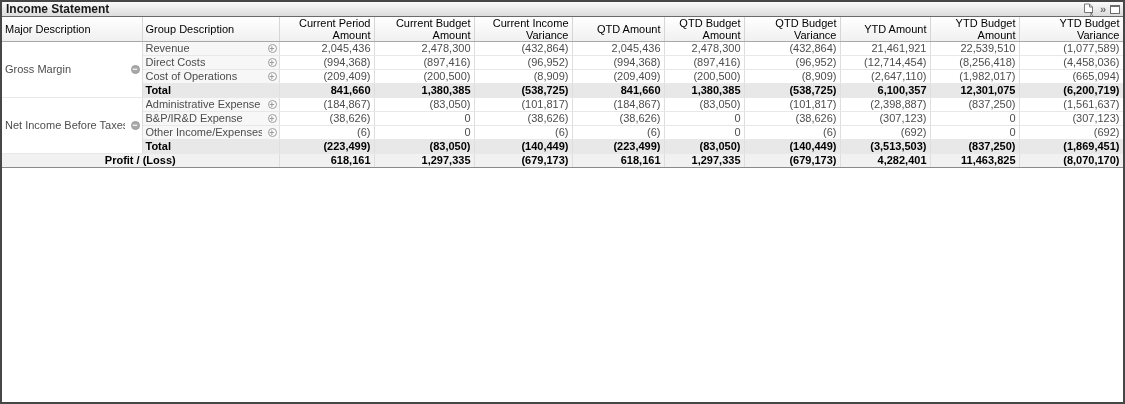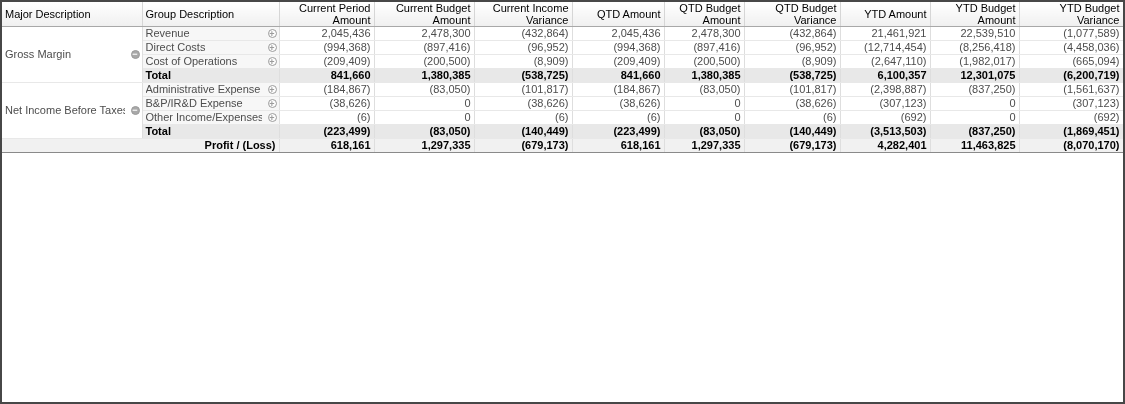--- a/index.html
+++ b/index.html
@@ -44,34 +44,50 @@
   td.grp   { background:#f7f7f7; color:#4d4d4d; padding:0 2px 0 3px; }
   .cellflex { display:flex; align-items:center; justify-content:space-between; gap:6px; }
   .cellflex .lbl { overflow:hidden; text-overflow:clip; }
   td.num { text-align:right; color:#4d4d4d; background:#ffffff; }
 
   tr.total td { background:#e8e8e8; font-weight:bold; color:#000; }
   tr.grand td {
     background:#f1f1f1; font-weight:bold; color:#000;
     border-top:1px solid #8a8a8a; border-bottom:1px solid #8a8a8a;
   }
-  td.glabel { text-align:right; }
+  td.glabel { text-align:center; }
 
   .pm {
     flex:0 0 auto; display:inline-block; width:9px; height:9px;
     border-radius:50%; text-align:center;
     font-size:9px; line-height:8px; font-weight:bold;
   }
   .pm.plus  { border:1px solid #9b9b9b; color:#9b9b9b; background:#fdfdfd; }
   .pm.minus { border:1px solid #9b9b9b; background:#a8a8a8; color:#ffffff; line-height:7px; }
 </style>
 </head>
 <body>
 
 <div class="window">
+  <div class="caption">
+    <span class="title">Income Statement</span>
+    <span class="cap-icons">
+      <span class="icn">
+        <svg width="13" height="13" viewBox="0 0 13 13">
+          <path d="M2.5 1 H7.5 L10.5 4 V9.5 H2.5 Z" fill="#ffffff" stroke="#787878" stroke-width="1"></path>
+          <path d="M7.5 1 V4 H10.5" fill="none" stroke="#787878" stroke-width="1"></path>
+          <text x="7.5" y="12.6" font-size="7.5" fill="#555555" font-family="Liberation Sans, sans-serif">x</text>
+        </svg>
+      </span>
+      <span class="icn chev">»</span>
+      <span class="icn">
+          <span class="maxbox"></span>
+        </span>
+    </span>
+  </div>
 
   <table>
     <colgroup>
       <col style="width:140px">
         <col style="width:137px">
         <col style="width:95px">
       <col style="width:100px">
         <col style="width:98px">
         <col style="width:92px">
       <col style="width:80px">

